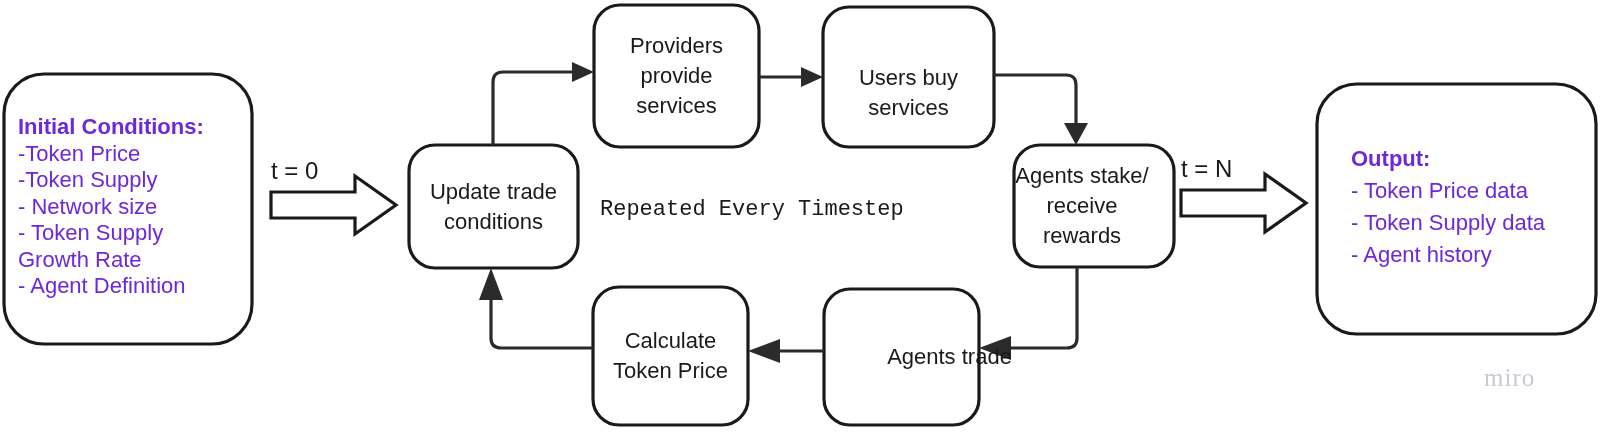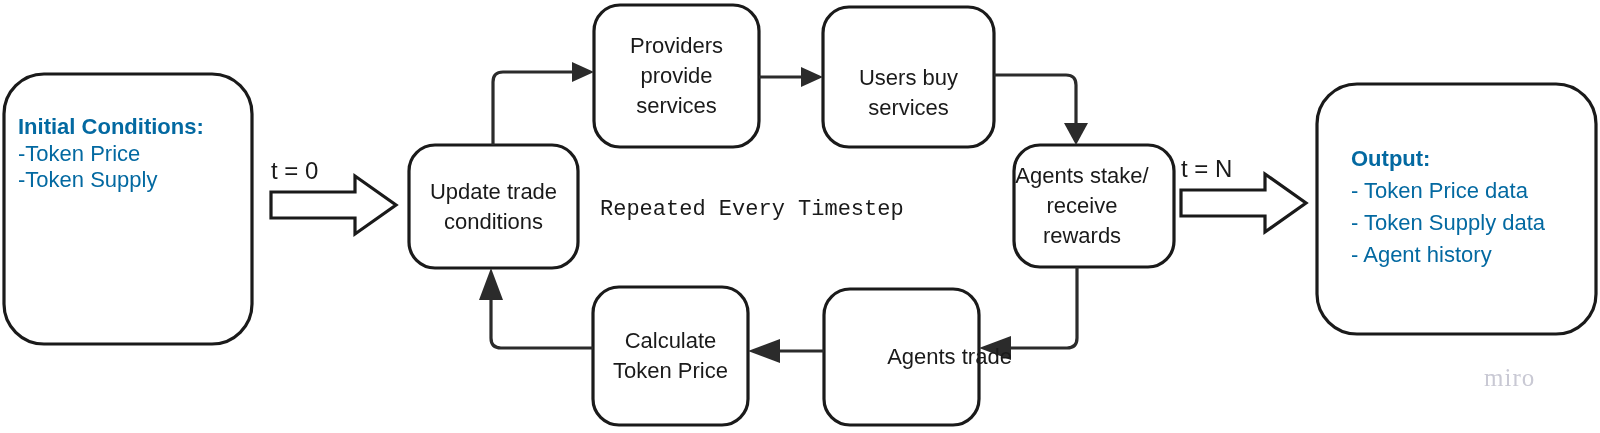--- a/index.html
+++ b/index.html
@@ -53,21 +53,21 @@
     justify-content: center;
     text-align: center;
     color: #1a1a1a;
     font-size: 22px;
     line-height: 30px;
     font-family: "Liberation Sans", sans-serif;
     pointer-events: none;
   }
   .info-label {
     position: absolute;
-    color: #0369a1;
+    color: #6d28d9;
     font-size: 22px;
     line-height: 26.5px;
     font-family: "Liberation Sans", sans-serif;
     text-align: left;
   }
   .info-label .hdr {
     font-weight: bold;
     display: block;
   }
   .info-label .ln {
@@ -142,20 +142,23 @@
     <polygon class="block-arrow" points="271,192 355,192 355,176 396,205 355,234 355,218 271,218"></polygon>
 
     <polygon class="block-arrow" points="1181,190 1265,190 1265,174 1306,203 1265,232 1265,216 1181,216"></polygon>
 
   </svg>
 
   <div class="info-label" style="left:18px; top:114px; width:222px;">
     <span class="hdr">Initial Conditions:</span>
     <span class="ln">-Token Price</span>
     <span class="ln">-Token Supply</span>
+    <span class="ln">- Network size</span>
+    <span class="ln">- Token Supply Growth Rate</span>
+    <span class="ln">- Agent Definition</span>
   </div>
 
   <div class="info-label" style="left:1351px; top:143px; width:250px; line-height:32px;">
     <span class="hdr">Output:</span>
     <span class="ln">- Token Price data</span>
     <span class="ln">- Token Supply data</span>
     <span class="ln">- Agent history</span>
   </div>
 
   <div class="node-label" style="left:409px; top:145px; width:169px; height:123px; white-space:pre-line;">Update trade

